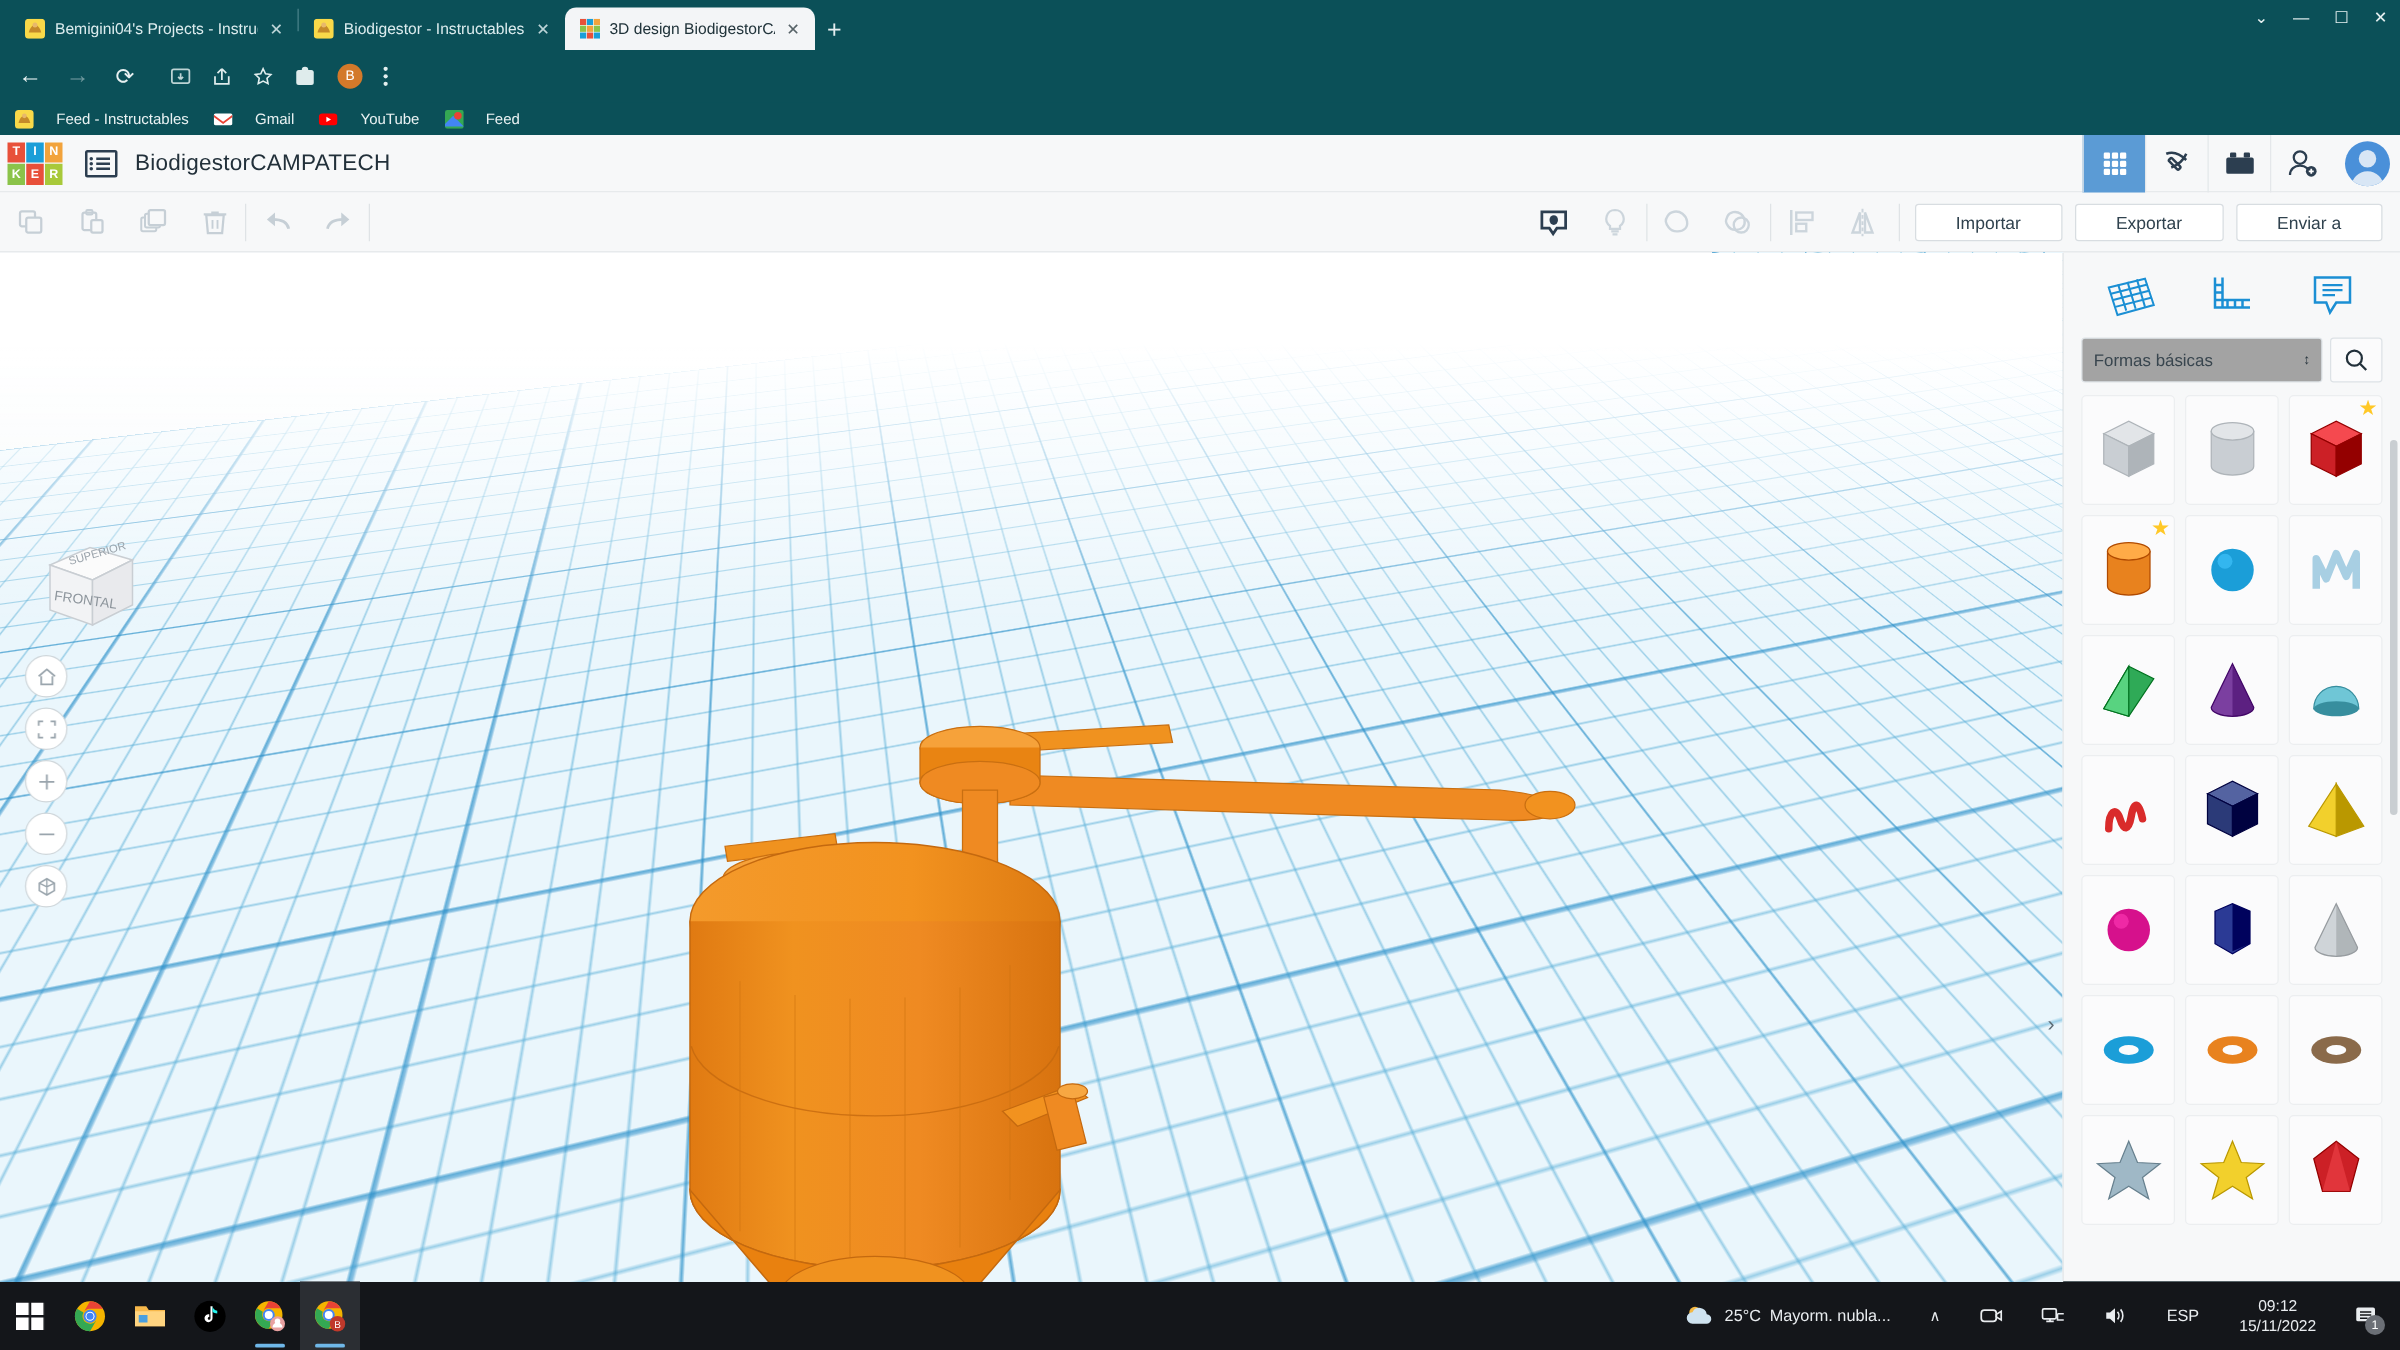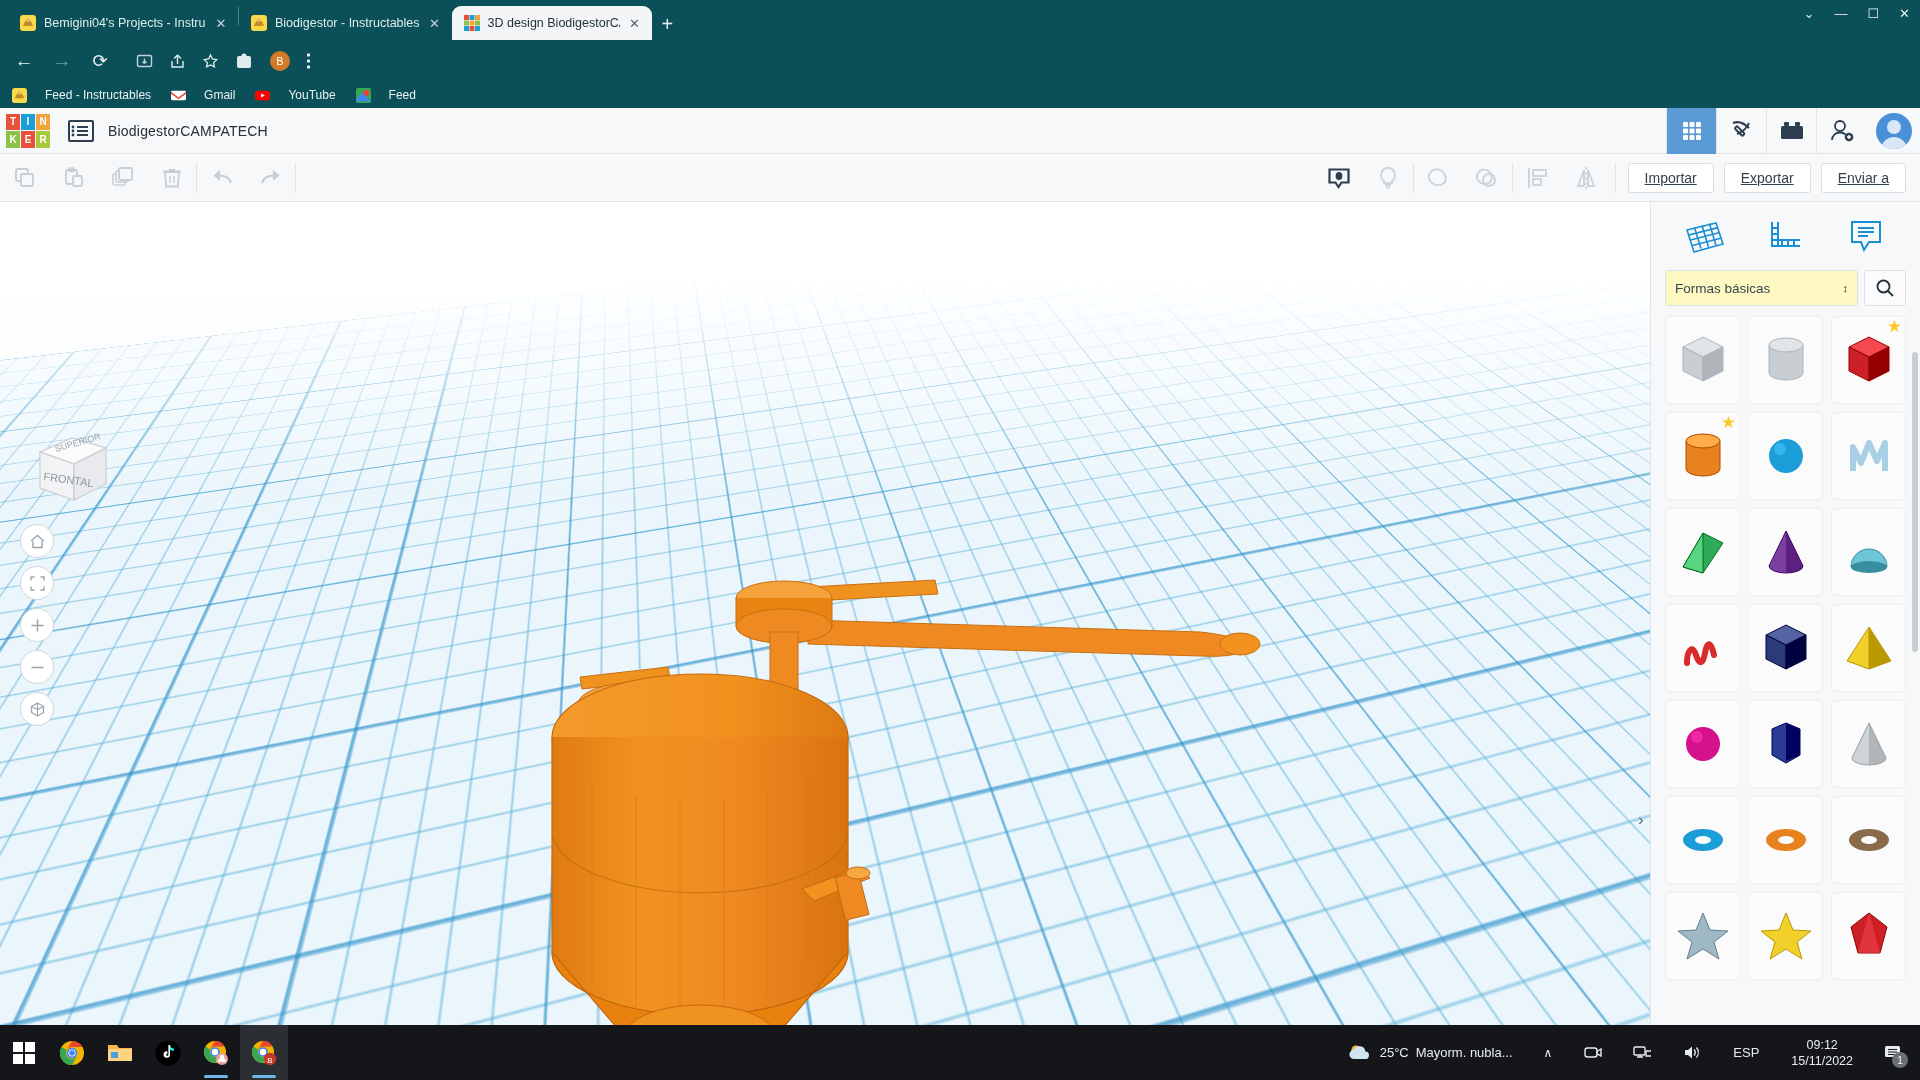--- a/index.html
+++ b/index.html
@@ -34,34 +34,34 @@
   .bm { display:flex; align-items:center; gap:18px; font-size:12px; color:#eaf2f3; }
   .bm .bicon { width:15px;height:15px;border-radius:2px; display:block; }
 
   
   #app { position:absolute; left:0; top:108px; width:1920px; height:917px; background:#ffffff; }
 
   .tc-header { height:46px; background:#f7f8f9; display:flex; align-items:center; border-bottom:1px solid #e2e5e8; }
   .tc-logo { width:44px; height:34px; margin-left:6px; display:grid; grid-template-columns:repeat(3,1fr); grid-template-rows:repeat(2,1fr); gap:1px; }
   .tc-logo div { color:#fff; font-size:10px; font-weight:bold; display:flex; align-items:center; justify-content:center; font-family:"Liberation Sans",sans-serif; }
   .tc-projicon { width:26px;height:22px;margin-left:18px; border:2px solid #2c3e50; border-radius:2px; display:flex; align-items:center; }
-  .tc-title { font-size:14px; color:#22303a; margin-left:14px; letter-spacing:.2px; }
+  .tc-title { font-size:18px; color:#22303a; margin-left:14px; letter-spacing:.2px; }
   .tc-hdr-right { margin-left:auto; display:flex; align-items:center; height:46px; }
   .hdr-btn { width:50px; height:46px; display:flex; align-items:center; justify-content:center; border-left:1px solid #e4e7ea; }
   .hdr-btn.active { background:#5b9bd5; }
   .hdr-avatar { width:36px;height:36px;border-radius:50%;background:#4a90d9; margin:0 8px 0 10px; position:relative; overflow:hidden; }
   .hdr-avatar::before { content:""; position:absolute; left:11px; top:7px; width:14px;height:14px;border-radius:50%;background:#d8e6f5; }
   .hdr-avatar::after { content:""; position:absolute; left:5px; top:24px; width:26px;height:18px;border-radius:13px 13px 0 0;background:#d8e6f5; }
 
   .tc-toolbar { height:48px; background:#f7f8f9; display:flex; align-items:center; border-bottom:1px solid #e2e5e8; }
   .tb-btn { width:49px;height:48px; display:flex; align-items:center; justify-content:center; }
   .tb-div { width:1px; height:30px; background:#dfe3e6; }
   .tb-right { margin-left:auto; display:flex; align-items:center; gap:0; }
-  .tb-text-btn { height:30px; padding:0 16px; border:1px solid #d8dde1; background:#fff; border-radius:3px;
-                 font-size:14px; color:#30424e; display:flex; align-items:center; margin-right:10px;text-decoration:underline; }
+  .tb-text-btn { height:30px; padding:0 32px; border:1px solid #d8dde1; background:#fff; border-radius:3px;
+                 font-size:14px; color:#30424e; display:flex; align-items:center; margin-right:10px; }
 
   .tc-body { position:absolute; left:0; top:94px; width:1920px; height:823px; }
 
   
   .canvas { position:absolute; left:0; top:0; width:1650px; height:823px; background:#f5f8fa; overflow:hidden; }
   .grid-plane { position:absolute; left:-250px; top:60px; width:2200px; height:1300px;
                 background:
                   repeating-linear-gradient(to right, rgba(90,175,215,.55) 0 1px, transparent 1px 21px),
                   repeating-linear-gradient(to bottom, rgba(90,175,215,.55) 0 1px, transparent 1px 21px),
                   #eaf6fc;
@@ -90,21 +90,21 @@
                     min-width:78px; display:flex; align-items:center; justify-content:space-between; padding:0 7px;
                     font-size:13px; color:#3e4a52; }
 
   .collapse-arrow { position:absolute; left:1638px; top:608px; font-size:17px; color:#5d6b74; }
 
   
   .panel { position:absolute; left:1650px; top:0; width:270px; height:823px; background:#f7f8f9; border-left:1px solid #e2e5e8; }
   .panel-tabs { display:flex; align-items:center; justify-content:space-around; height:64px; padding:8px 14px 0; }
   .panel-tab { width:52px;height:48px; display:flex; align-items:center; justify-content:center; }
   .panel-search { display:flex; gap:6px; padding:4px 14px 10px; }
-  .sel-box { flex:1; height:36px; background:#fef9c3; border:1px solid #dde2e6; border-radius:3px;
+  .sel-box { flex:1; height:36px; background:#a3a3a3; border:1px solid #dde2e6; border-radius:3px;
              display:flex; align-items:center; justify-content:space-between; padding:0 9px; font-size:13.5px; color:#38454e; }
   .search-btn { width:42px;height:36px; background:#fbfbfc; border:1px solid #dde2e6; border-radius:3px; display:flex; align-items:center; justify-content:center; }
   .shapes { display:grid; grid-template-columns:repeat(3,1fr); gap:8px; padding:0 14px; }
   .shape-cell { height:88px; background:#fbfbfc; border:1px solid #eceef0; border-radius:4px; position:relative;
                 display:flex; align-items:center; justify-content:center; }
   .star { position:absolute; right:3px; top:1px; color:#ffc827; font-size:17px; line-height:1; }
   .panel-scroll { position:absolute; right:2px; top:150px; width:6px; height:300px; background:#c9ced2; border-radius:3px; }
 
   
   #taskbar { position:absolute; left:0; top:1025px; width:1920px; height:55px; background:#14161a; display:flex; align-items:center; }

